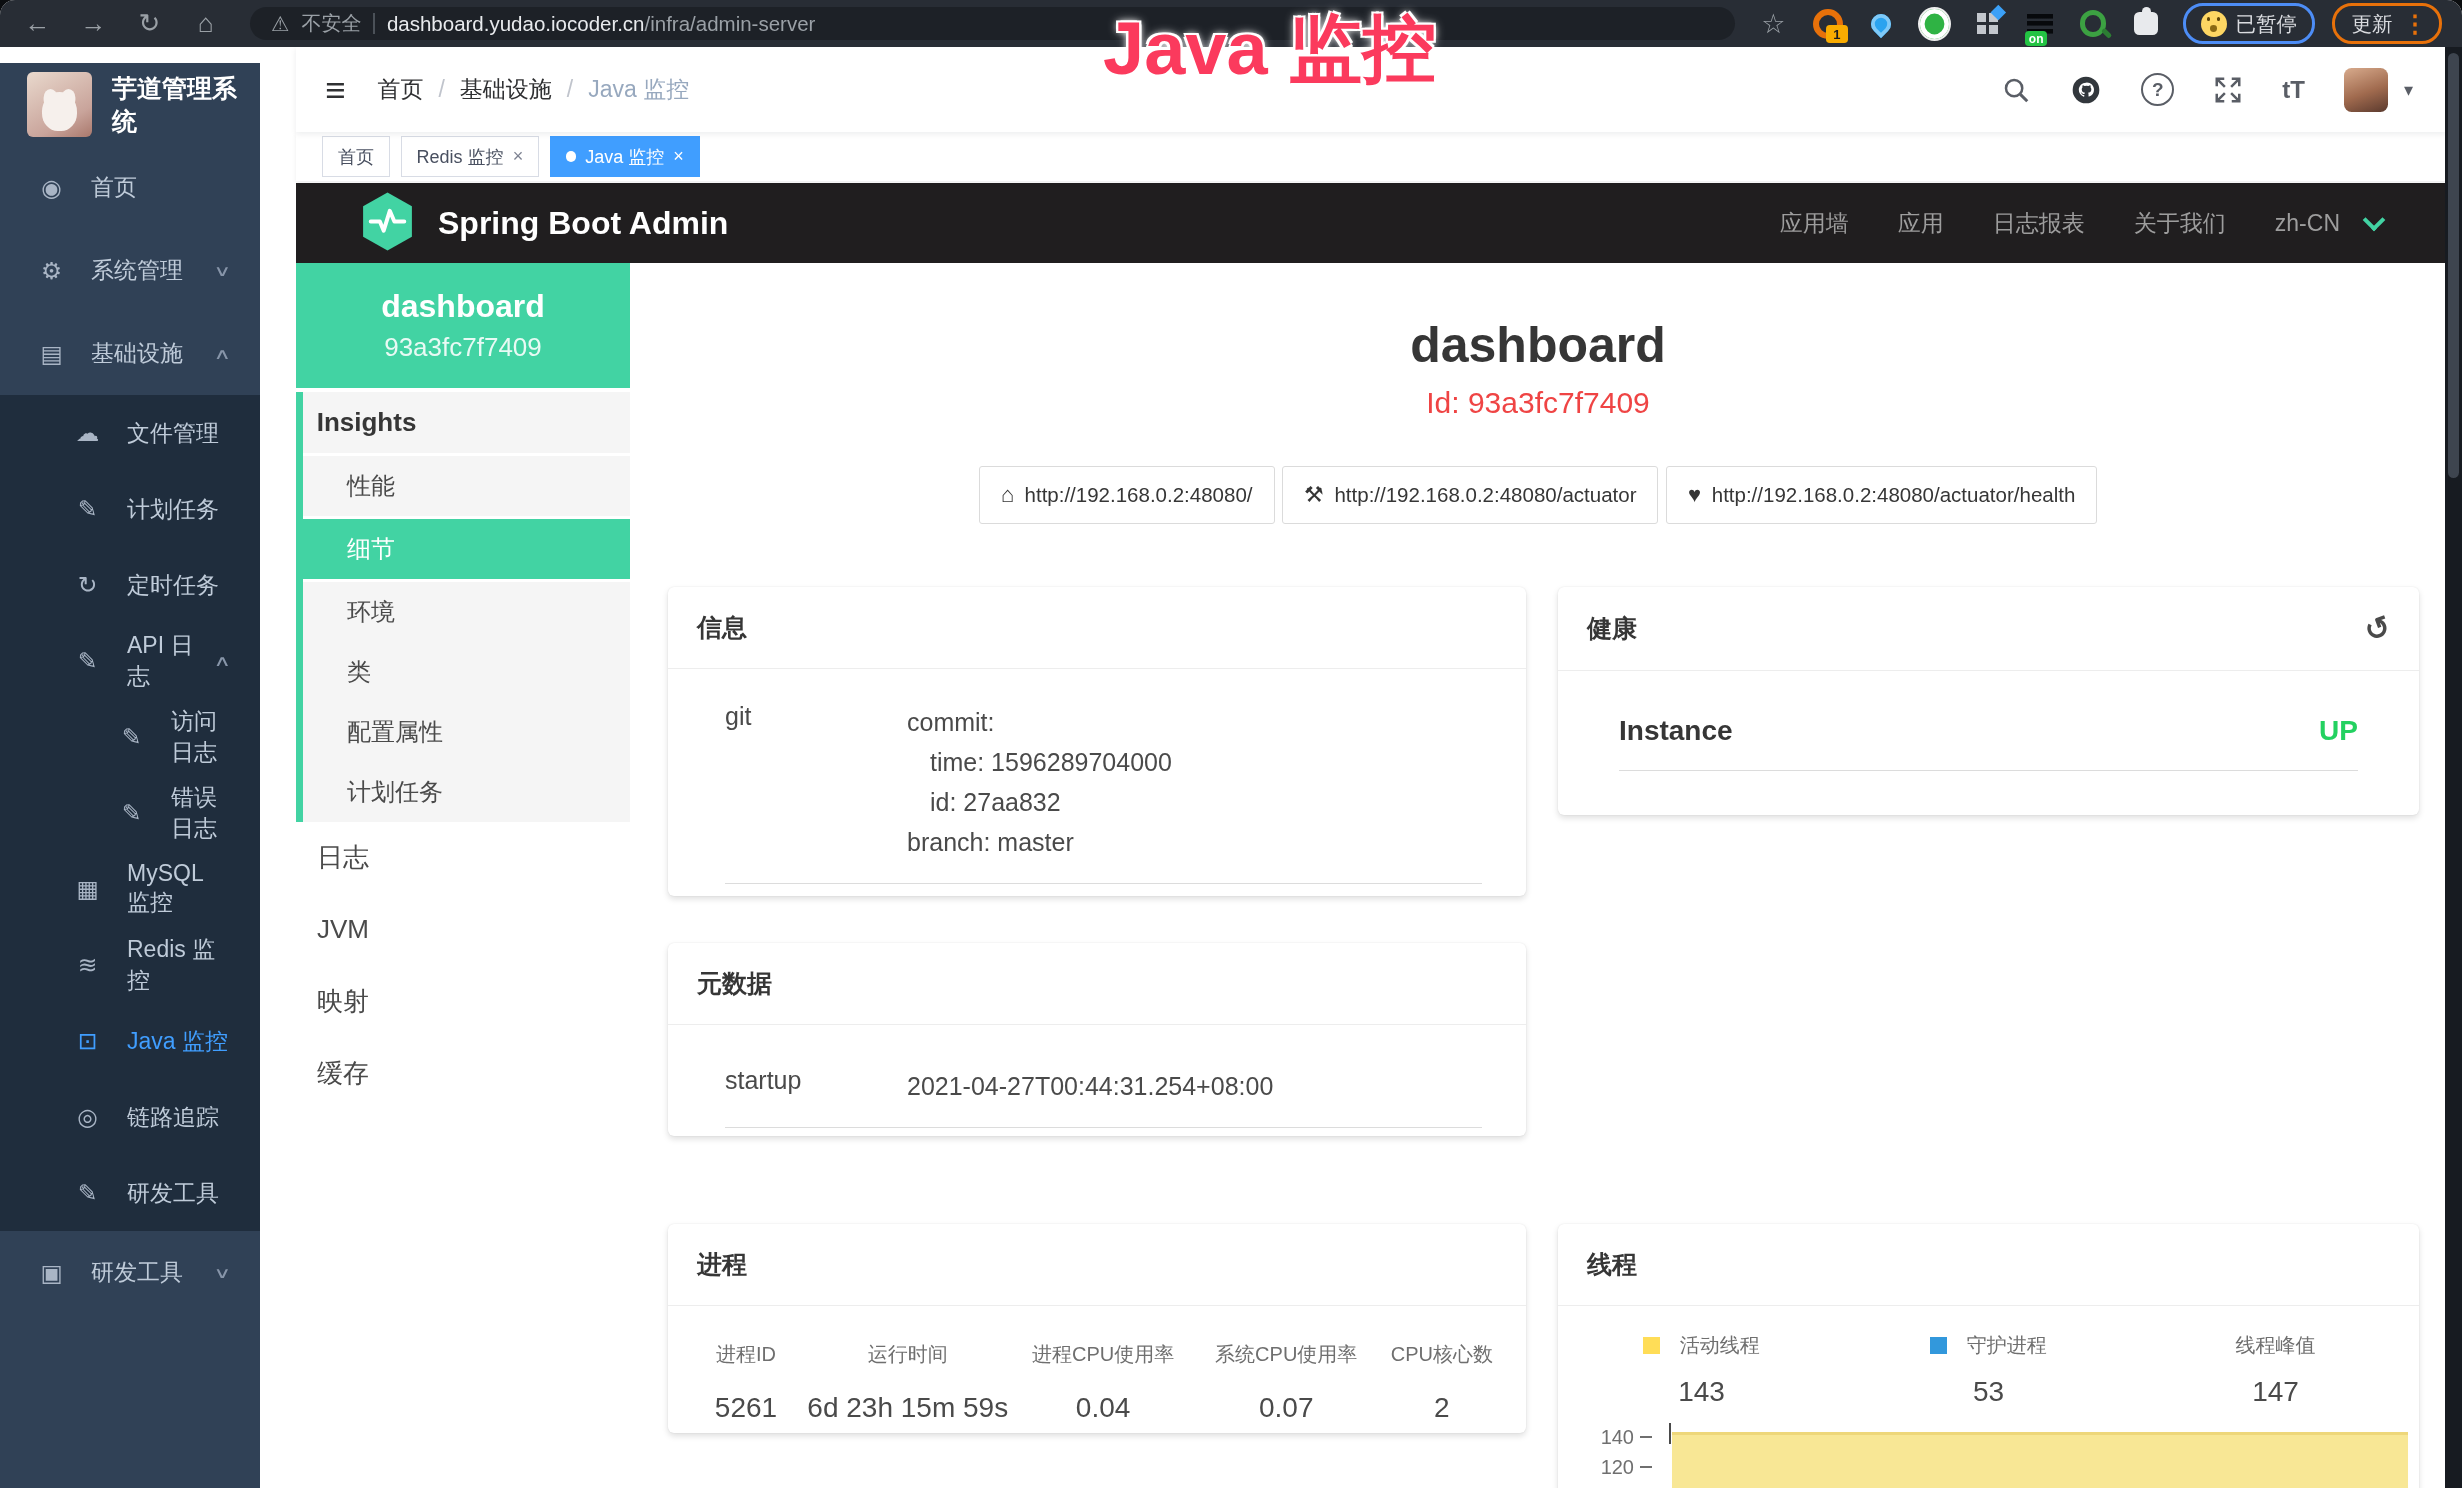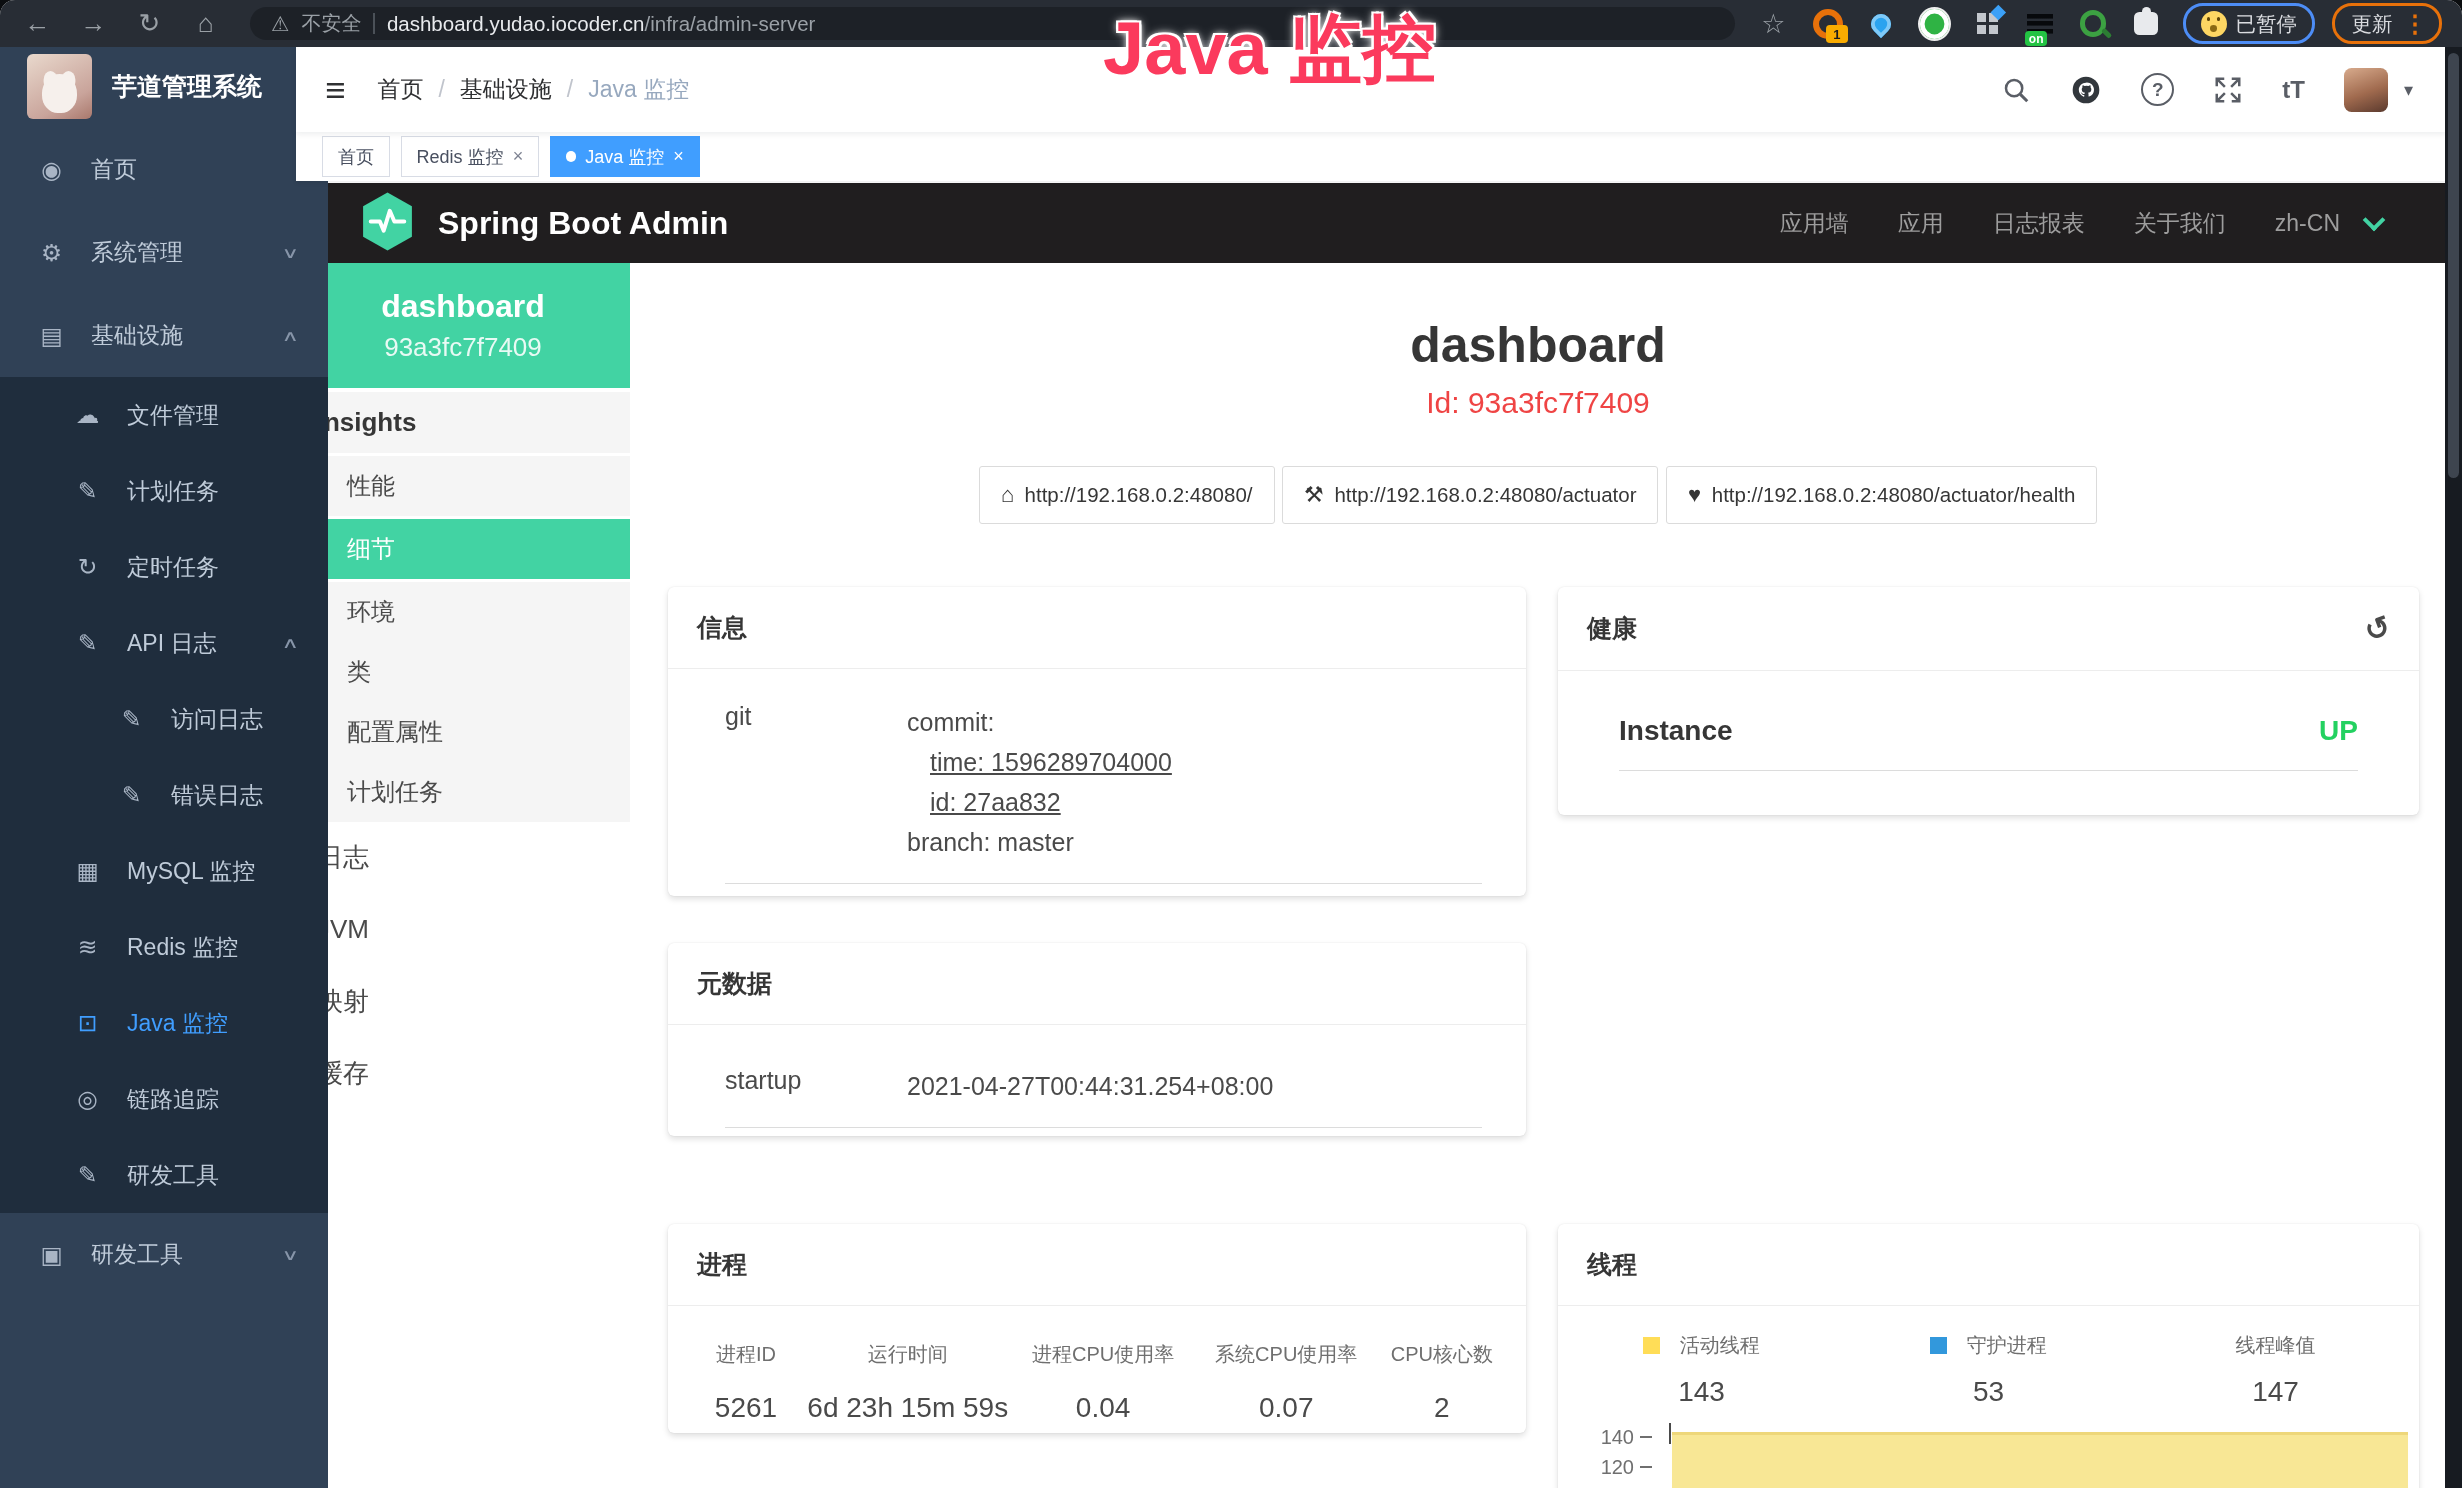--- a/index.html
+++ b/index.html
@@ -40,21 +40,21 @@
   .pill.update{border:3px solid #e8710a;padding:0 12px 0 16.7px;gap:10.6px;}
   .face{width:26px;height:26px;border-radius:50%;background:#fdd663;position:relative;flex:none;}
   .face::before{content:"";position:absolute;left:6px;top:6.8px;width:3.8px;height:3.8px;border-radius:50%;background:#5f4508;box-shadow:10px 0 0 #5f4508;}
   .face::after{content:"";position:absolute;left:9px;top:14.4px;width:7.6px;height:6.8px;border-radius:50%;background:#8a6914;}
   .pill-label{color:#dadce0;font-size:20.5px;white-space:nowrap;}
   .kebab{color:#e8710a;font-size:24px;font-weight:700;line-height:1;}
   
   .annotation{position:absolute;left:1103px;top:0px;z-index:50;font-size:74px;font-weight:700;color:#fb3a5d;white-space:nowrap;
     text-shadow:0 0 6px #fff,0 0 10.6px #fff,2.3px 2.3px 0 #fff,-2.3px -2.3px 0 #fff,2.3px -2.3px 0 #fff,-2.3px 2.3px 0 #fff;}
   
-  .sidebar{position:absolute;left:0;top:45px;bottom:0;width:328px;background:#304156;z-index:2;}
+  .sidebar{position:absolute;left:0;top:63px;bottom:0;width:260px;background:#304156;z-index:2;}
   .brand{height:83px;display:flex;align-items:center;padding-left:27px;}
   .brand-logo{width:65px;height:65px;border-radius:6px;background:linear-gradient(150deg,#e9d9cd,#c9a49b 70%,#a9786c);position:relative;overflow:hidden;flex:none;}
   .brand-logo::after{content:"";position:absolute;left:15px;top:20px;width:35px;height:39px;border-radius:50% 50% 45% 45%;background:#f6f0ec;box-shadow:-9px -13.7px 0 -10.6px #f6f0ec,9px -13.7px 0 -10.6px #f6f0ec;}
   .brand-title{color:#fff;font-size:25px;font-weight:700;margin-left:20px;}
   .m-item{height:83px;display:flex;align-items:center;padding:0 30px 0 35px;color:#bfcbd9;font-size:23px;position:relative;cursor:pointer;}
   .m-item .ic,.s-item .ic{width:33px;margin-right:23px;font-size:23.5px;color:#a9b5c5;text-align:center;flex:none;}
   .chev{margin-left:auto;font-size:20px;color:#8795a9;transform:scale(1.2,.75);}
   .submenu{background:#1f2d3d;}
   .s-item{height:76px;display:flex;align-items:center;padding:0 30px 0 71px;color:#bfcbd9;font-size:23px;cursor:pointer;}
   .s-item.lvl3{padding-left:115px;}
@@ -106,21 +106,21 @@
   .card-title{font-size:25px;font-weight:700;color:#363636;}
   .hist{font-size:30px;color:#4a4a4a;font-weight:700;cursor:pointer;transform:rotate(-20deg);}
   .card.info{left:38px;top:324px;width:858px;height:309px;}
   .card.health{left:928px;top:324px;width:861px;height:228px;}
   .card.meta{left:38px;top:680px;width:858px;height:193px;}
   .card.process{left:38px;top:961px;width:858px;height:209px;}
   .card.threads{left:928px;top:961px;width:861px;height:455px;}
   .kv{display:flex;padding:33px 44px 0 57px;}
   .kv .k{width:182px;font-size:25px;color:#4a4a4a;flex:none;}
   .kv .v{font-size:25px;color:#4a4a4a;line-height:1.6;}
-  .v .ind{padding-left:23px;text-decoration:underline;}
+  .v .ind{padding-left:23px;}
   .uline{border-bottom:1.5px solid #dcdcdc;margin:21px 44px 0 57px;}
   .h-row{display:flex;justify-content:space-between;align-items:center;padding:44px 61px 0;}
   .h-label{font-size:28px;font-weight:700;color:#363636;}
   .h-status{font-size:28px;font-weight:700;color:#23d160;}
   .uline.h{margin:23px 61px 0;}
   .meta-kv{padding-top:41px;}
   .p-grid{display:grid;grid-template-columns:.95fr 1.7fr 1.5fr 1.5fr 1.05fr;padding:35px 20px 0;row-gap:24px;text-align:center;}
   .p-h{font-size:20px;color:#6f6f6f;}
   .p-v{font-size:28px;color:#4a4a4a;}
   .t-stats{display:grid;grid-template-columns:1fr 1fr 1fr;text-align:center;padding-top:26px;row-gap:16.7px;}

